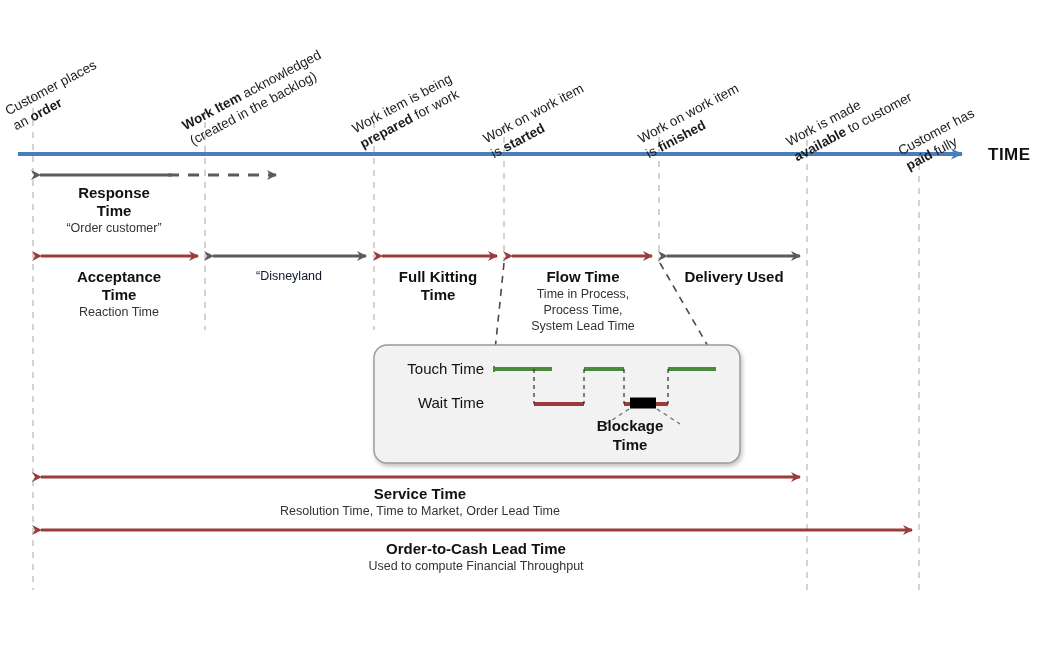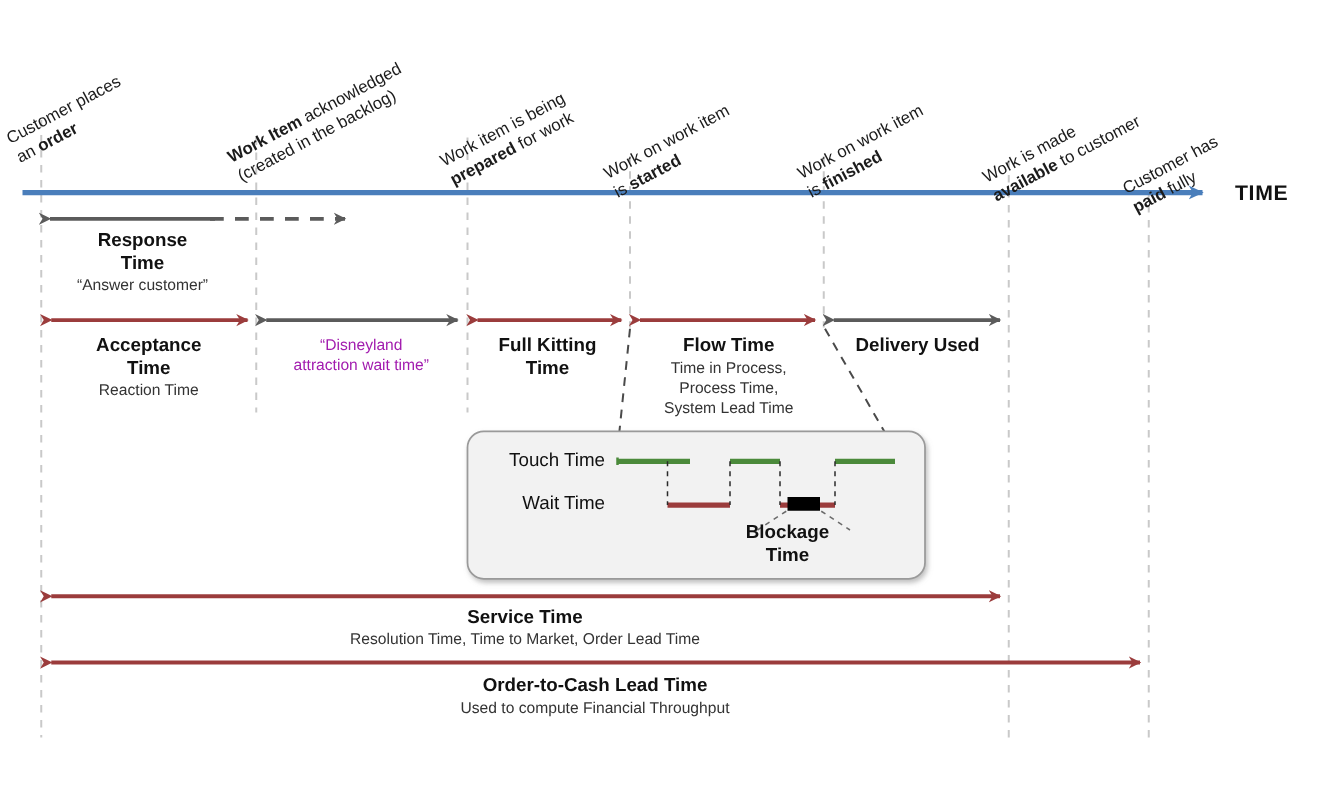--- a/index.html
+++ b/index.html
@@ -21,21 +21,21 @@
 
   .band-txt{
     position:absolute;
     text-align:center;
     color:#111;
     font-family:"Liberation Sans",sans-serif;
     white-space:nowrap;
   }
   .ttl{font-size:15px;font-weight:bold;line-height:18px;}
   .sub{font-size:12.5px;font-weight:normal;line-height:16px;color:#333;}
-  .sub-q{font-size:12.5px;font-weight:normal;line-height:16px;color:#a21caf;}
+  .sub-q{font-size:12.5px;font-weight:normal;line-height:16px;color:#0f172a;}
 
   .time-word{
     position:absolute;
     font-size:17px;
     font-weight:bold;
     letter-spacing:.5px;
     color:#111;
   }
 
   .inset-lbl{
@@ -182,32 +182,31 @@
   <div class="ev-label" style="left:911px; top:140px;">
     <div>Customer has</div>
     <div><b>paid</b><span> fully</span></div>
   </div>
 
   <div class="time-word" style="left:988px; top:145px;">TIME</div>
 
   <div class="band-txt" style="left:24px; top:184px; width:180px;">
     <div class="ttl">Response</div>
     <div class="ttl">Time</div>
-    <div class="sub">“Answer customer”</div>
+    <div class="sub">“Order customer”</div>
   </div>
 
   <div class="band-txt" style="left:29px; top:268px; width:180px;">
     <div class="ttl">Acceptance</div>
     <div class="ttl">Time</div>
     <div class="sub">Reaction Time</div>
   </div>
 
   <div class="band-txt" style="left:200px; top:268px; width:178px;">
     <div class="sub-q">“Disneyland</div>
-    <div class="sub-q">attraction wait  time”</div>
   </div>
 
   <div class="band-txt" style="left:375px; top:268px; width:126px;">
     <div class="ttl">Full Kitting</div>
     <div class="ttl">Time</div>
   </div>
 
   <div class="band-txt" style="left:505px; top:268px; width:156px;">
     <div class="ttl">Flow Time</div>
     <div class="sub">Time in Process,</div>

